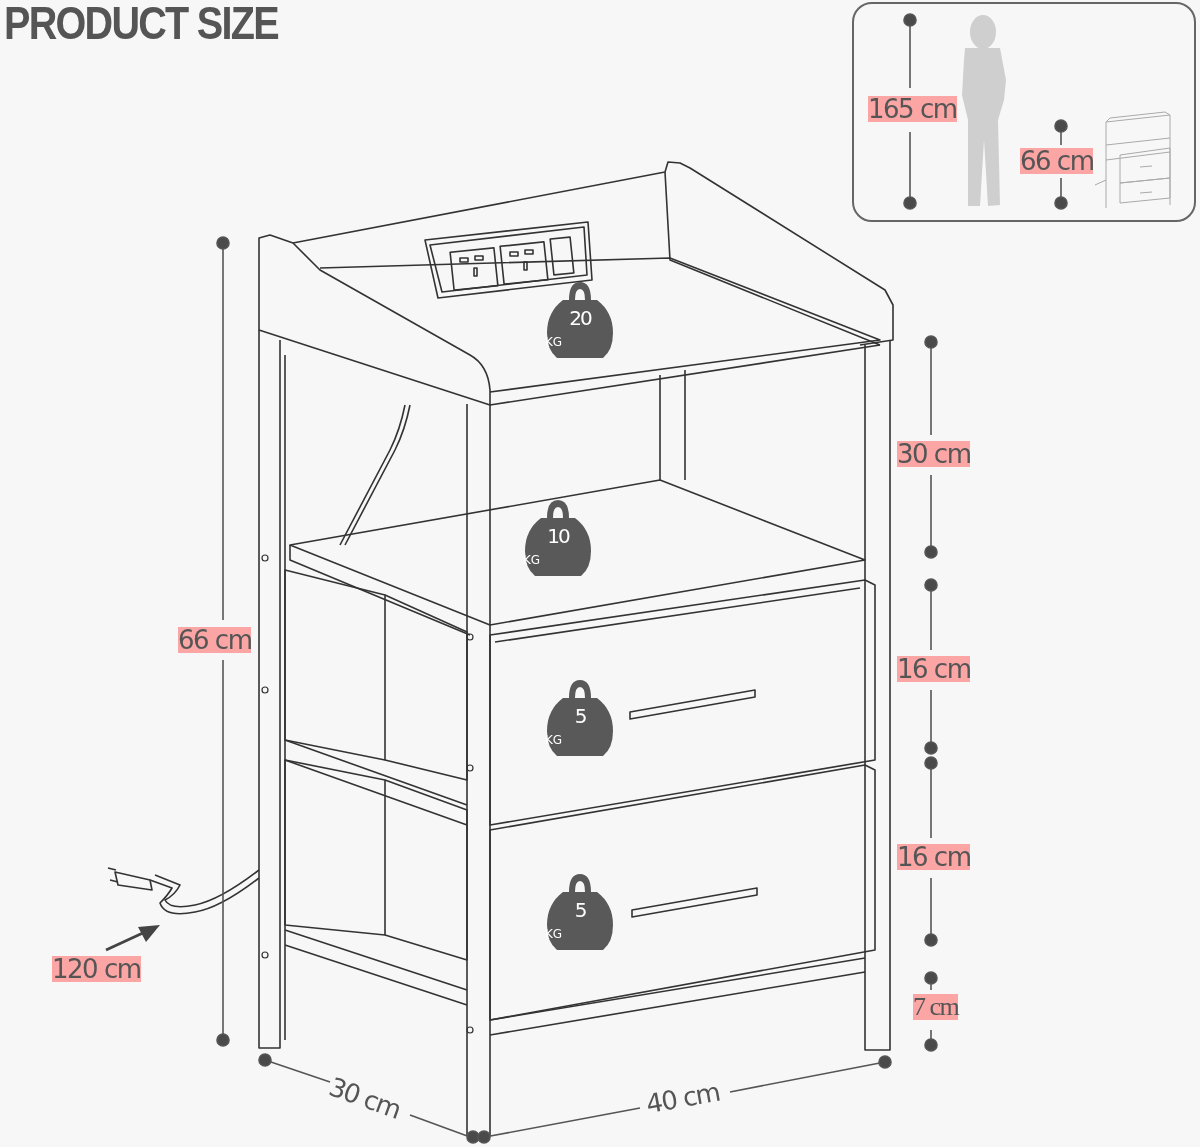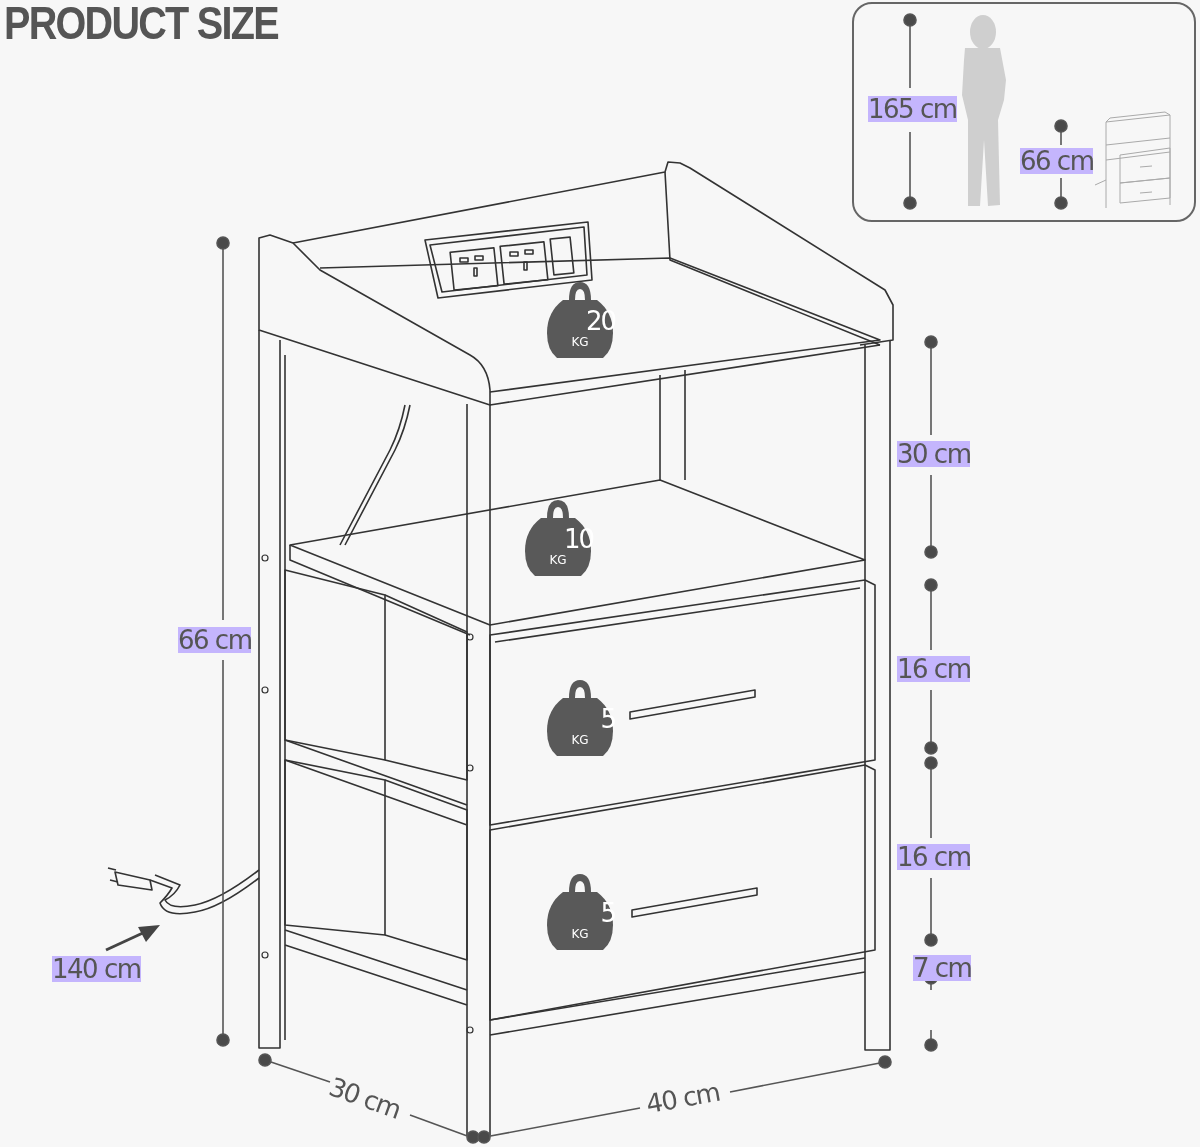--- a/index.html
+++ b/index.html
@@ -1,22 +1,22 @@
 <!DOCTYPE html>
 <html><head>
 <meta charset="utf-8">
 <style>
   html, body { margin:0; padding:0; background:#f7f7f7; }
   body { width:1200px; height:1147px; position:relative; overflow:hidden; font-family:"Liberation Sans", sans-serif; }
   .title { position:absolute; left:4px; top:-4px; font-family:"Liberation Sans", sans-serif; font-weight:bold; font-size:46px; color:#555; letter-spacing:-2px; transform:scaleX(0.86); transform-origin:left top; }
   svg.main { position:absolute; left:0; top:0; }
-  .lbl { position:absolute; font-family:"DejaVu Sans", sans-serif; color:#555; font-size:26px; letter-spacing:-1.5px; white-space:nowrap; background:#c4b5fd; line-height:1; }
+  .lbl { position:absolute; font-family:"DejaVu Sans", sans-serif; color:#555; font-size:26px; letter-spacing:-1.5px; white-space:nowrap; background:#fca5a5; line-height:1; }
   .kb { position:absolute; width:70px; height:84px; }
-  .kb .num { position:absolute; left:0; width:70px; text-align:right; color:#fff; font-family:"DejaVu Sans", sans-serif; font-size:26px; letter-spacing:-2px; top:30px; line-height:1; }
-  .kb .unit { position:absolute; left:0; width:70px; text-align:center; color:#fff; font-family:"DejaVu Sans", sans-serif; font-size:12px; top:58px; line-height:1; }
+  .kb .num { position:absolute; left:0; width:70px; text-align:center; color:#fff; font-family:"DejaVu Sans", sans-serif; font-size:20px; letter-spacing:-2px; top:30px; line-height:1; }
+  .kb .unit { position:absolute; left:0; width:70px; text-align:left; color:#fff; font-family:"DejaVu Sans", sans-serif; font-size:12px; top:58px; line-height:1; }
   .inset { position:absolute; left:852px; top:2px; width:344px; height:220px; border:2px solid #666; border-radius:20px; box-sizing:border-box; background:#f7f7f7; }
 </style>
 </head>
 <body>
 
 <div class="title">PRODUCT SIZE</div>
 
 <div class="inset"></div>
 
 <svg class="main" width="1200" height="1147" viewBox="0 0 1200 1147">
@@ -185,18 +185,18 @@
       <path d="M18,22 L52,22 Q68,34 68,55 Q68,72 58,80 L12,80 Q2,72 2,55 Q2,34 18,22 Z" fill="#595959"></path>
     </svg>
   <div class="num">5</div>
   <div class="unit">KG</div>
 </div>
 
 <div class="lbl" style="left:178px;top:627px;">66 cm</div>
 <div class="lbl" style="left:897px;top:441px;">30 cm</div>
 <div class="lbl" style="left:897px;top:656px;">16 cm</div>
 <div class="lbl" style="left:897px;top:844px;">16 cm</div>
-<div class="lbl" style="left:913px;top:955px;">7 cm</div>
-<div class="lbl" style="left:52px;top:956px;">140 cm</div>
+<div class="lbl" style="left:913px;top:994px;font-family:Liberation Serif, serif;">7 cm</div>
+<div class="lbl" style="left:52px;top:956px;">120 cm</div>
 <div class="lbl" style="left:328px;top:1085px;transform:rotate(20deg);background:transparent;">30 cm</div>
 <div class="lbl" style="left:646px;top:1085px;transform:rotate(-10deg);background:transparent;">40 cm</div>
 <div class="lbl" style="left:868px;top:96px;">165 cm</div>
 <div class="lbl" style="left:1020px;top:148px;">66 cm</div>
 
 </body></html>

